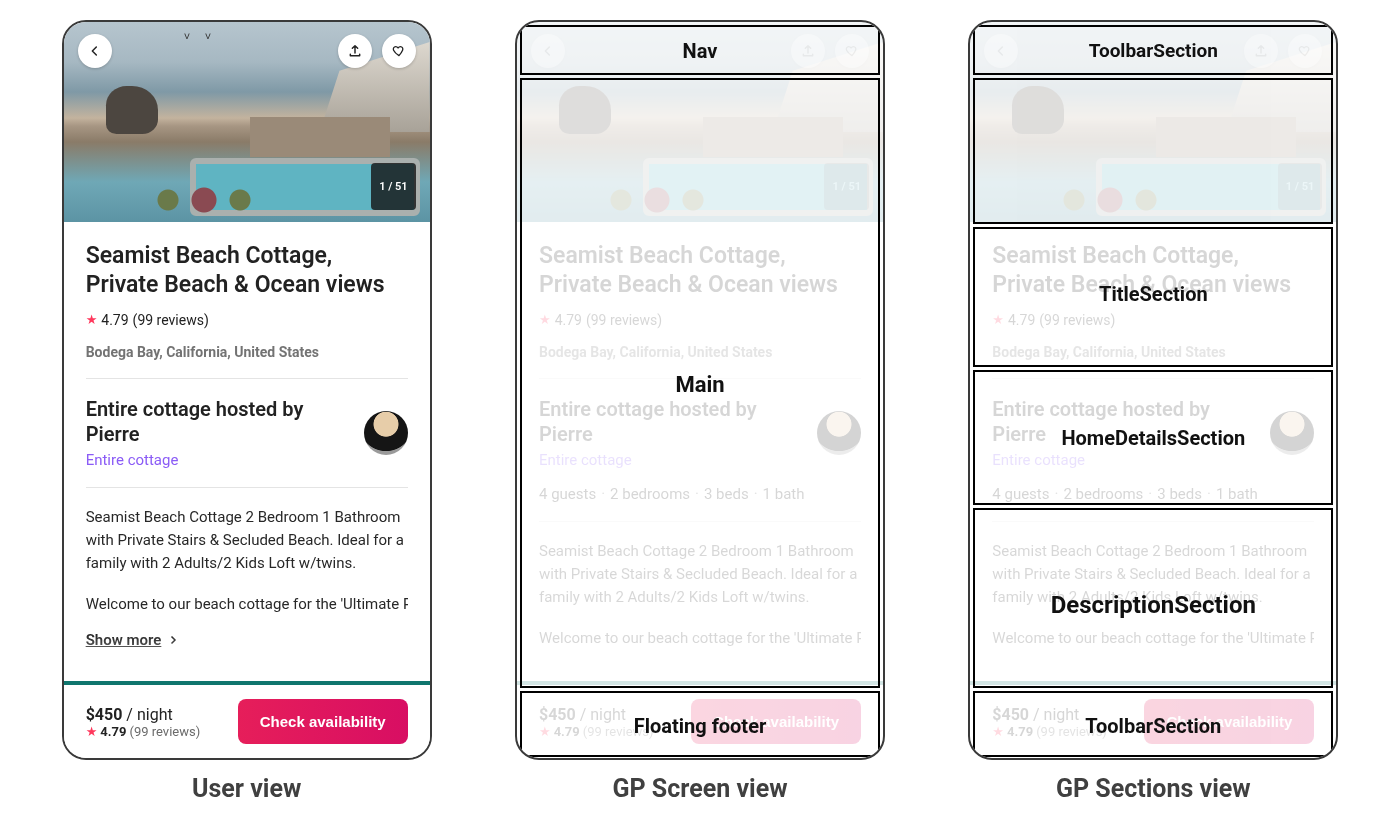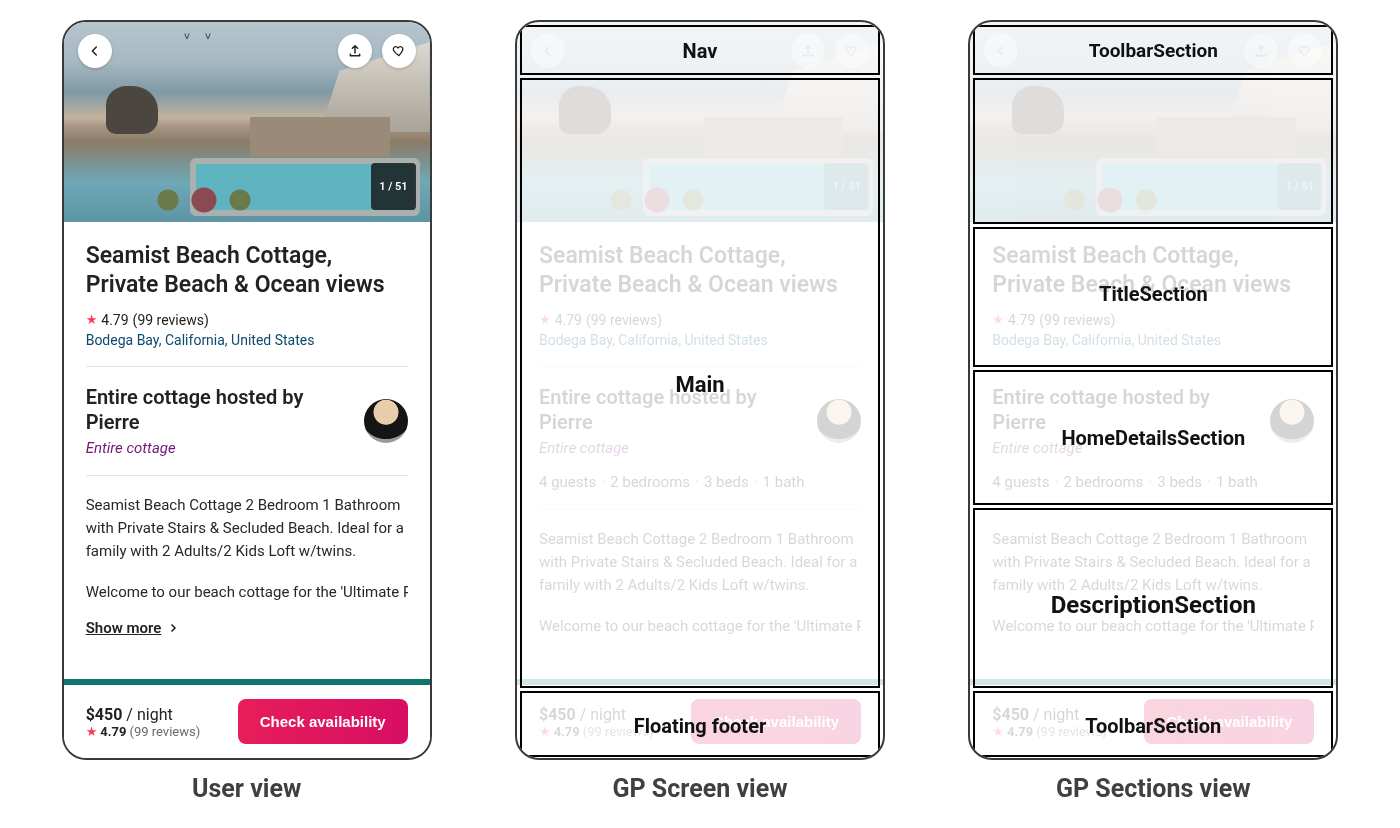--- a/index.html
+++ b/index.html
@@ -85,43 +85,43 @@
     position: absolute; right: 14px; bottom: 12px;
     background: rgba(20,20,20,0.8); color: #fff;
     font-size: 11px; font-weight: 600;
     padding: 17px 8px; border-radius: 4px;
   }
   
   .content { padding: 20px 22px 0 22px; }
   .title { font-size: 23px; font-weight: 600; line-height: 1.25; color: #222; }
   .ratingline { margin-top: 12px; font-size: 14px; color: #222; display:flex; align-items:center; gap:4px;}
   .ratingline .star { color: #ff385c; font-size: 13px; }
-  .loc { font-size: 14px; color: #0c4a6e; margin-top: 4px; }
+  .loc { font-size: 14px; color: #737373; margin-top: 16px; font-weight: bold; }
   .divider { border: none; border-top: 1px solid #e4e4e4; margin: 18px 0; }
   .hostrow { display: flex; justify-content: space-between; align-items: center; }
   .hosttitle { font-size: 20px; font-weight: 600; line-height: 1.25; max-width: 240px; }
-  .hostsub { font-size: 15px; color: #701a75; margin-top: 4px; font-style: italic; }
+  .hostsub { font-size: 15px; color: #8b5cf6; margin-top: 4px; }
   .avatar {
     width: 44px; height: 44px; border-radius: 50%;
     background: radial-gradient(circle at 50% 30%, #e7cda9 32%, #151515 34% 70%, #9a9a9a 72%);
     flex-shrink: 0;
   }
   .caps { font-size: 15px; color: #222; margin-top: 16px; }
   .caps .dot { margin: 0 5px; color: #6b6b6b; }
   .desc { font-size: 15px; color: #282828; line-height: 1.55; }
   .desc .p2 { margin-top: 18px; white-space: nowrap; overflow: hidden; }
   .showmore { margin-top: 14px; font-size: 15px; font-weight: 600; text-decoration: underline; display:flex; align-items:center; gap:6px;}
   .fade {
     position: absolute; left: 2px; right: 2px; bottom: 68px; height: 56px;
     background: linear-gradient(to bottom, rgba(255,255,255,0), #fff);
     pointer-events: none;
   }
   .footer {
     position: absolute; left: 0; right: 0; bottom: 0;
-    border-top: 6px solid #0f766e;
+    border-top: 4px solid #0f766e;
     background: #fff;
     padding: 14px 22px 14px 22px;
     display: flex; justify-content: space-between; align-items: center;
   }
   .price { font-size: 16px; }
   .price b { font-weight: 700; }
   .price .per { color: #222; font-weight: 400; }
   .footrating { font-size: 13px; display:flex; align-items:center; gap:3px;}
   .footrating .star { color: #ff385c; }
   .footrating .rv { color: #6b6b6b; }

